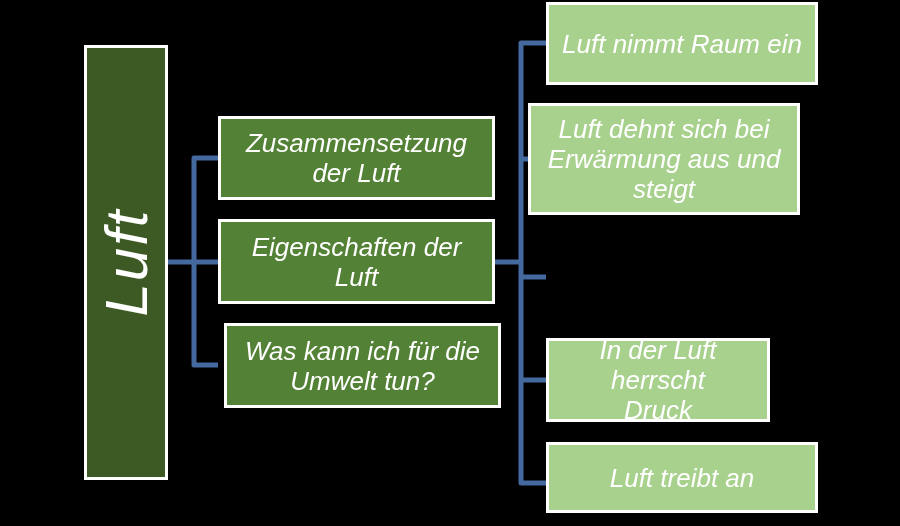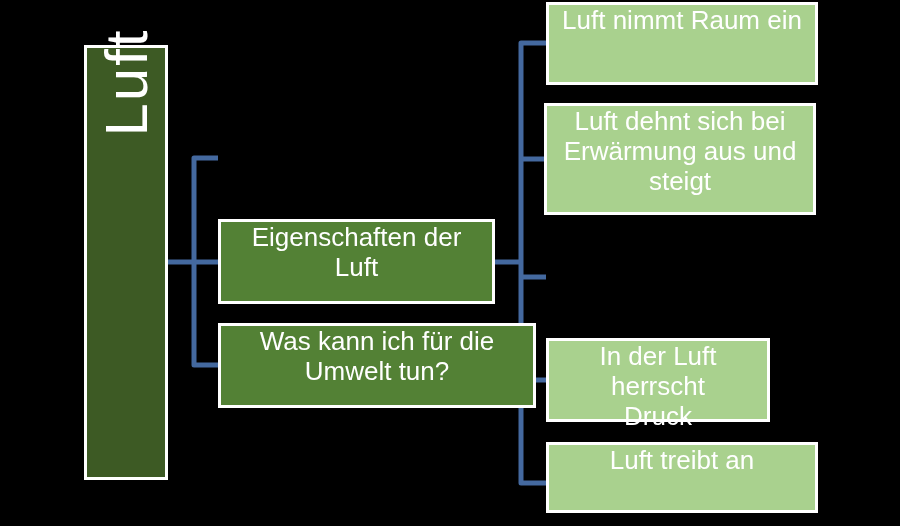--- a/index.html
+++ b/index.html
@@ -18,42 +18,43 @@
     background:var(--background);
     overflow:hidden;
     font-family:"Liberation Sans", sans-serif;
   }
   .connectors{position:absolute;left:0;top:0;width:900px;height:526px;}
   .connectors path{stroke:var(--connector);stroke-width:5;fill:none;stroke-linejoin:round;stroke-linecap:butt;}
   .node{
     position:absolute;
     box-sizing:border-box;
     border:3px solid var(--node-border);
-    display:flex;align-items:flex-start;justify-content:center;
+    display:flex;align-items:center;justify-content:center;
     text-align:center;
     color:var(--text);
     white-space:pre-line;
+    font-style:italic;
   }
   .node.root{background:var(--root-fill);}
   .node.branch{background:var(--branch-fill);font-size:26px;line-height:30px;}
   .node.leaf{background:var(--leaf-fill);font-size:26px;line-height:30px;}
   .root-label{
     display:block;
     transform:rotate(-90deg);
     white-space:nowrap;
     font-size:60px;
     letter-spacing:2px;
   }
   
   .n-root   {left:84px;  top:45px;  width:84px;  height:435px;}
   .n-branch0{left:218px; top:116px; width:277px; height:84px;}
   .n-branch1{left:218px; top:219px; width:277px; height:85px;}
-  .n-branch2{left:218px; top:323px; width:318px; height:85px;}
+  .n-branch2{left:224px; top:323px; width:277px; height:85px;}
   .n-leaf0  {left:546px; top:2px;   width:272px; height:83px;}
-  .n-leaf1  {left:544px; top:103px; width:272px; height:112px;}
+  .n-leaf1  {left:528px; top:103px; width:272px; height:112px;}
   .n-leaf2  {left:546px; top:237px; width:272px; height:83px;}
   .n-leaf3  {left:546px; top:338px; width:224px; height:84px;}
   .n-leaf4  {left:546px; top:442px; width:272px; height:71px;}
 </style>
 </head>
 <body>
 
 <div class="canvas">
 
   <svg class="connectors" viewBox="0 0 900 526" xmlns="http://www.w3.org/2000/svg" aria-hidden="true">
@@ -65,20 +66,24 @@
     <path d="M546 43 H521 V483 H546"></path>
     <path d="M521 159 H546"></path>
     <path d="M521 277 H546"></path>
     <path d="M521 380 H546"></path>
   </svg>
 
   <div class="node root n-root">
     <span class="root-label">Luft</span>
   </div>
 
+  <div class="node branch n-branch0">
+    <span>Zusammensetzung
+der Luft</span>
+  </div>
   <div class="node branch n-branch1">
     <span>Eigenschaften der
 Luft</span>
   </div>
   <div class="node branch n-branch2">
     <span>Was kann ich für die
 Umwelt tun?</span>
   </div>
 
   <div class="node leaf n-leaf0">

